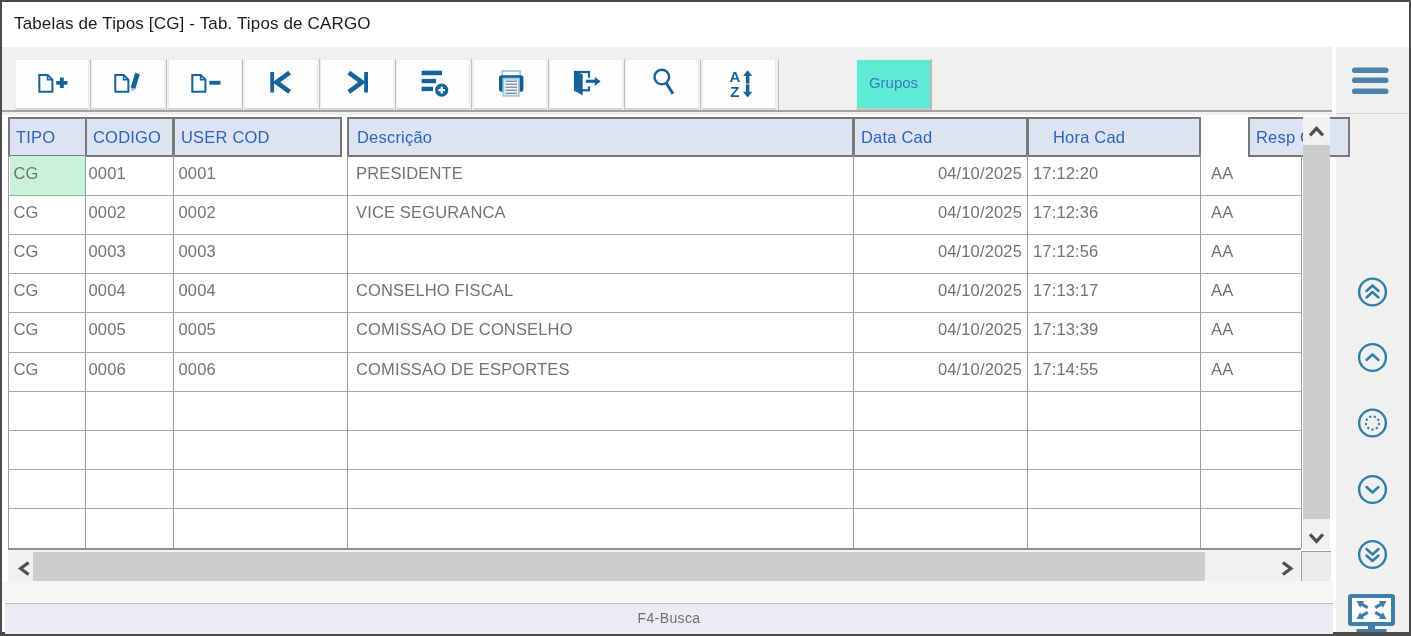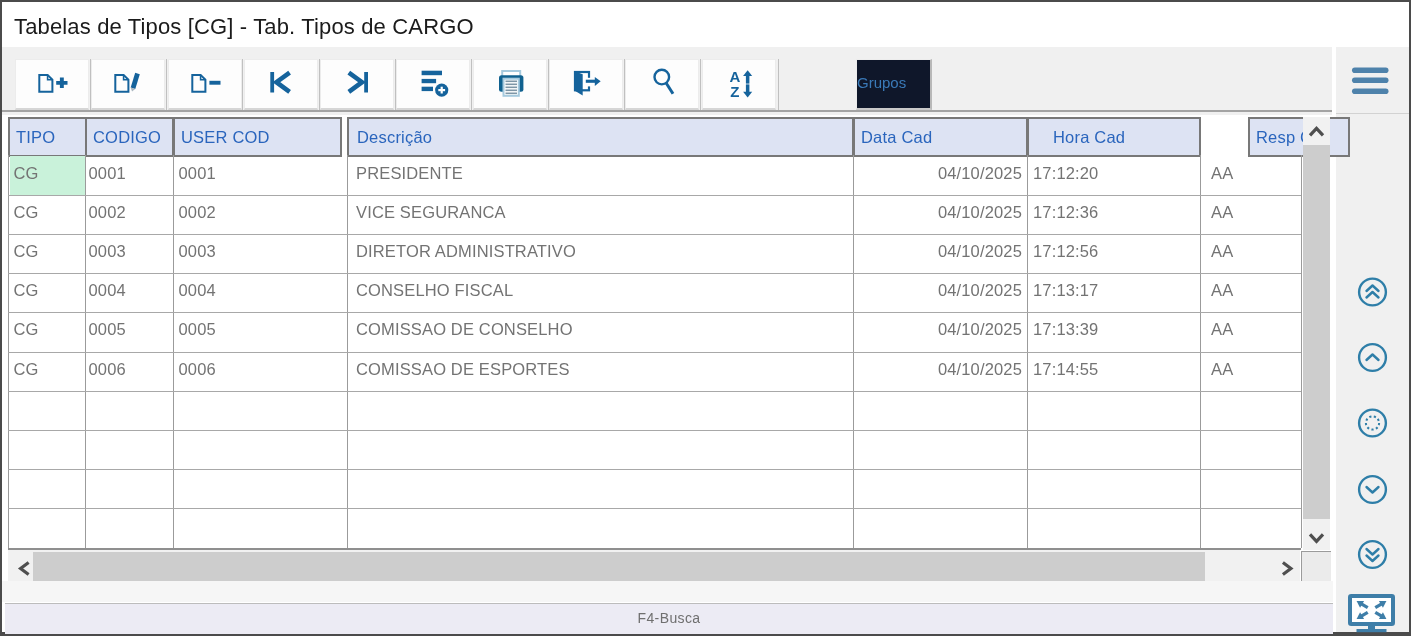--- a/index.html
+++ b/index.html
@@ -1,25 +1,25 @@
 <!DOCTYPE html>
 <html><head>
 <meta charset="utf-8">
 <style>
   html,body{margin:0;padding:0;}
   body{font-family:"Liberation Sans", sans-serif;}
   #win{position:relative;width:1411px;height:636px;background:#4b4b4b;overflow:hidden;}
   #inner{position:absolute;left:2px;top:2px;width:1407px;height:630px;background:#fff;}
   .abs{position:absolute;}
-  #title{left:12px;top:12px;font-size:22px;letter-spacing:0.15px;color:#1b1b1b;}
+  #title{left:12px;top:12px;font-size:17px;letter-spacing:0.15px;color:#1b1b1b;}
   #toolbar{left:0;top:45px;width:1330px;height:68px;background:#f0f0f0;}
   #tbline{left:0;top:108px;width:1330px;height:2px;background:#a3a3a3;}
   .tbtn{position:absolute;top:57px;width:74px;height:51px;background:#fdfdfd;border:1px solid #ececec;border-bottom:2px solid #d6d6d6;box-sizing:border-box;}
   .sep{position:absolute;top:57px;width:1px;height:51px;background:#c0c0c0;}
-  #grupos{left:854px;top:57px;width:76px;height:51px;background:#0f172a;border:1px solid #ececec;border-right:2px solid #b8b8b8;border-bottom:2px solid #c9c9c9;box-sizing:border-box;color:#3a7ab8;font-size:15px;line-height:46px;}
+  #grupos{left:854px;top:57px;width:76px;height:51px;background:#5eead4;border:1px solid #ececec;border-right:2px solid #b8b8b8;border-bottom:2px solid #c9c9c9;box-sizing:border-box;color:#3a7ab8;font-size:15px;text-align:center;line-height:46px;}
   #rpanel{left:1334px;top:45px;width:73px;height:585px;background:#f0f0f0;}
   #hline{left:1334px;top:111px;width:73px;height:1px;background:#d2d2d2;}
   .hcell{position:absolute;top:115px;height:40px;background:#dde3f3;border:2px solid #787878;box-sizing:border-box;color:#2a65bd;font-size:16.5px;letter-spacing:0.2px;line-height:36px;padding-left:6px;}
   .vl{position:absolute;top:153px;width:1px;height:393px;background:#9b9b9b;}
   .hl{position:absolute;left:6px;width:1293px;height:1px;background:#a8a8a8;}
   .cellt{position:absolute;font-size:16.5px;letter-spacing:0.15px;color:#737373;height:39px;line-height:34.5px;white-space:pre;}
   #greencell{left:8px;top:154px;width:75px;height:38.5px;background:#c9f2da;}
   #statusbar{left:3px;top:601px;width:1328px;height:30px;background:#ecebf4;border-top:1px solid #bcbcbc;box-sizing:content-box;color:#6f6f6f;font-size:14px;letter-spacing:0.4px;text-align:center;line-height:28px;}
   svg{position:absolute;overflow:visible;}
 </style>
@@ -160,21 +160,20 @@
   <div class="cellt" style="left:11.5px;top:192.7px">CG</div>
   <div class="cellt" style="left:86.5px;top:192.7px">0002</div>
   <div class="cellt" style="left:176.5px;top:192.7px">0002</div>
   <div class="cellt" style="left:354px;top:192.7px">VICE SEGURANCA</div>
   <div class="cellt" style="left:851px;top:192.7px;width:169px;text-align:right">04/10/2025</div>
   <div class="cellt" style="left:1031px;top:192.7px">17:12:36</div>
   <div class="cellt" style="left:1209px;top:192.7px">AA</div>
   <div class="cellt" style="left:11.5px;top:231.9px">CG</div>
   <div class="cellt" style="left:86.5px;top:231.9px">0003</div>
   <div class="cellt" style="left:176.5px;top:231.9px">0003</div>
-  <div class="cellt" style="left:354px;top:231.9px">DIRETOR ADMINISTRATIVO</div>
   <div class="cellt" style="left:851px;top:231.9px;width:169px;text-align:right">04/10/2025</div>
   <div class="cellt" style="left:1031px;top:231.9px">17:12:56</div>
   <div class="cellt" style="left:1209px;top:231.9px">AA</div>
   <div class="cellt" style="left:11.5px;top:271.1px">CG</div>
   <div class="cellt" style="left:86.5px;top:271.1px">0004</div>
   <div class="cellt" style="left:176.5px;top:271.1px">0004</div>
   <div class="cellt" style="left:354px;top:271.1px">CONSELHO FISCAL</div>
   <div class="cellt" style="left:851px;top:271.1px;width:169px;text-align:right">04/10/2025</div>
   <div class="cellt" style="left:1031px;top:271.1px">17:13:17</div>
   <div class="cellt" style="left:1209px;top:271.1px">AA</div>

